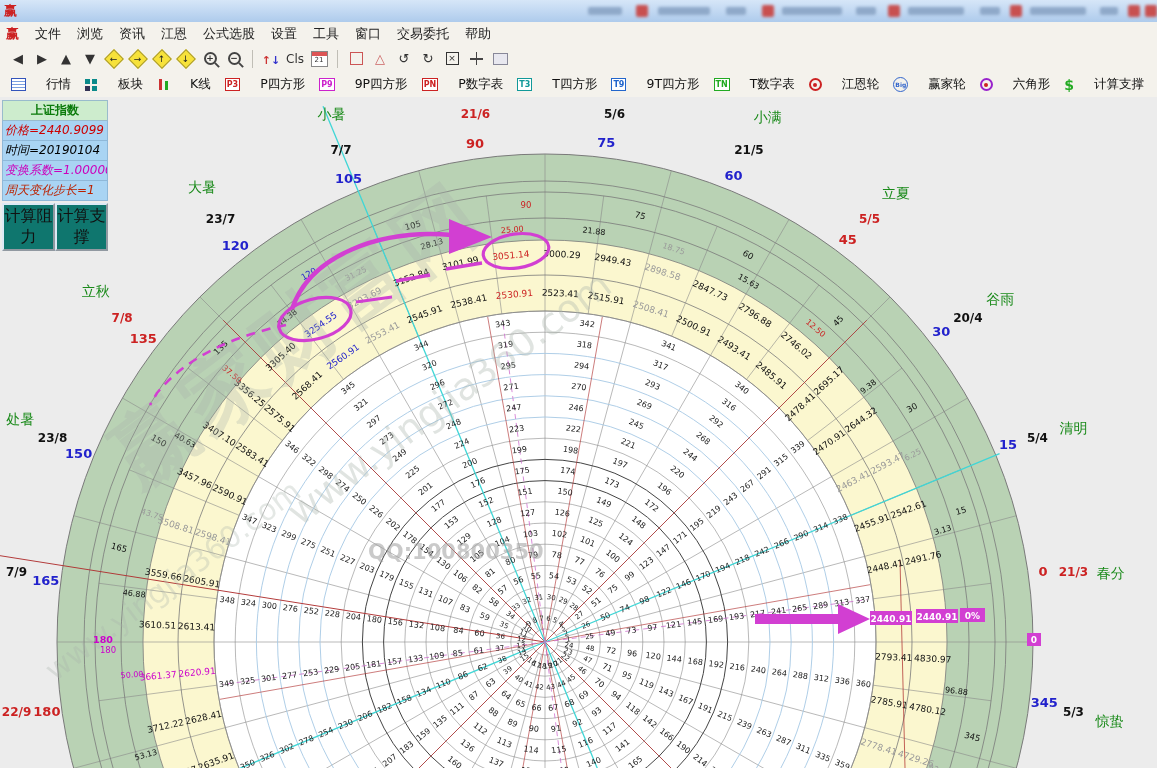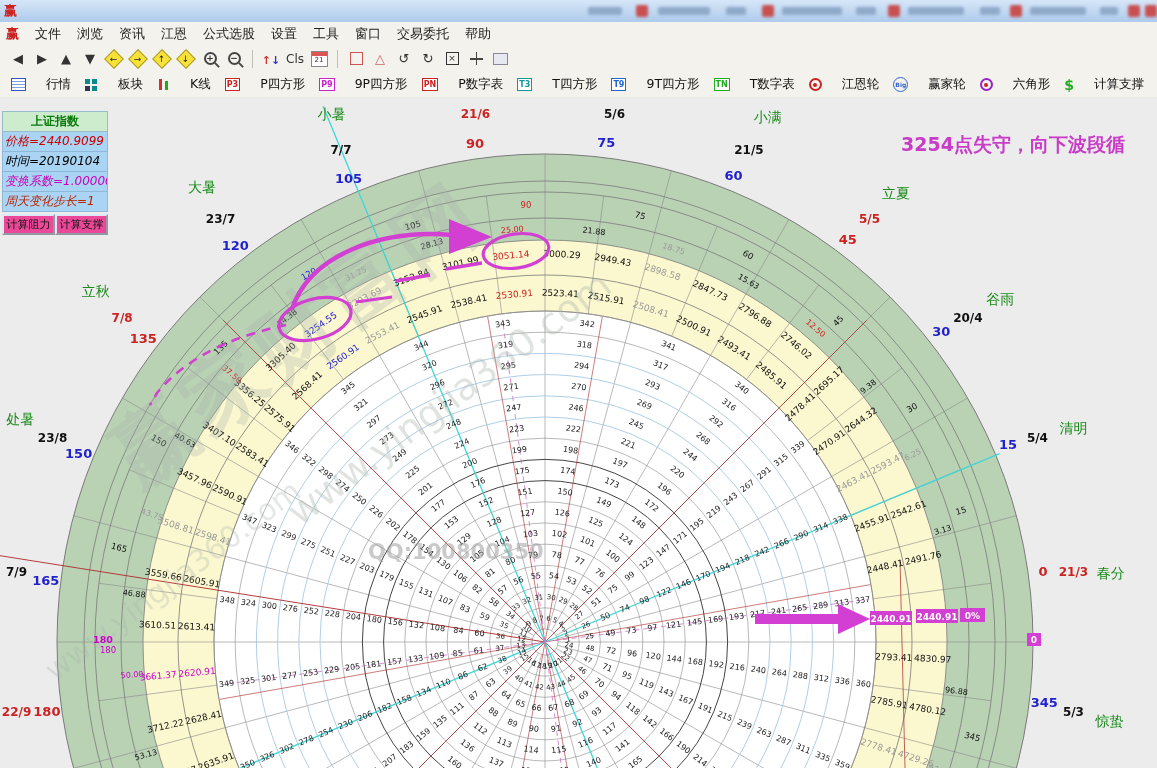--- a/index.html
+++ b/index.html
@@ -54,26 +54,26 @@
   .ic-candles::after{content:'';position:absolute;left:8px;top:3px;width:3px;height:9px;background:#2a2;}
   .ic-target{width:9px;height:9px;border:2px solid #c22;border-radius:50%;position:relative;}
   .ic-target::after{content:'';position:absolute;left:2.5px;top:2.5px;width:4px;height:4px;border-radius:50%;background:#c22;}
   .ic-target.purple{border-color:#92c;} .ic-target.purple::after{background:#c22;}
   .ic-big{width:13px;height:13px;border:1.5px solid #36c;border-radius:50%;font-size:6px;line-height:13px;
     text-align:center;color:#36c;font-weight:bold;}
   .ic-dollar{color:#2a2;font-weight:bold;font-size:14px;}
   
   .main{position:absolute;top:97px;left:0;width:1157px;height:671px;background:#ececec;overflow:hidden;}
   svg{position:absolute;top:0;left:0;}
-  .panel{position:absolute;top:14px;left:2px;width:106px;font-size:12px;z-index:5;}
+  .panel{position:absolute;top:3px;left:2px;width:106px;font-size:12px;z-index:5;}
   .panel .hdr{background:#cdeccd;color:#0a7a0a;text-align:center;font-weight:bold;
     border:1px solid #9bc;padding:1px 0;}
   .panel .row{background:#a9d4f3;border:1px solid #8fb8d8;border-top:none;padding:1px 2px;white-space:nowrap;overflow:hidden;font-style:italic;}
   .panel .btnrow{display:flex;margin-top:2px;}
-  .panel button{flex:1;font-size:11px;background:#ec4899;border:2px outset #dce9f5;color:#111;
+  .panel button{flex:1;font-size:16px;background:#0f766e;border:2px outset #dce9f5;color:#111;
     padding:1px 0;font-family:inherit;}
   .note{position:absolute;left:901px;top:33px;width:256px;z-index:4;
     font-size:19px;font-weight:bold;color:#c83cc8;line-height:28px;}
 </style>
 </head>
 <body>
 <div id="app">
 
 <div class="titlebar">
   <span class="logo">赢</span>
@@ -801,17 +801,16 @@
           <div class="row" style="color: #000000;">时间=20190104</div>
           <div class="row" style="color: rgb(204, 0, 187);">变换系数=1.00000</div>
           <div class="row" style="color: rgb(187, 34, 0);">周天变化步长=1</div>
         </div>
     <div class="btnrow" id="panelbtns">
           <button>计算阻力</button>
           <button>计算支撑</button>
         </div>
   </div>
   <div class="note" id="note">
-        <div>3254点失守，向下波段循</div>
       </div>
 </div>
 
 </div>
 
 </body></html>

